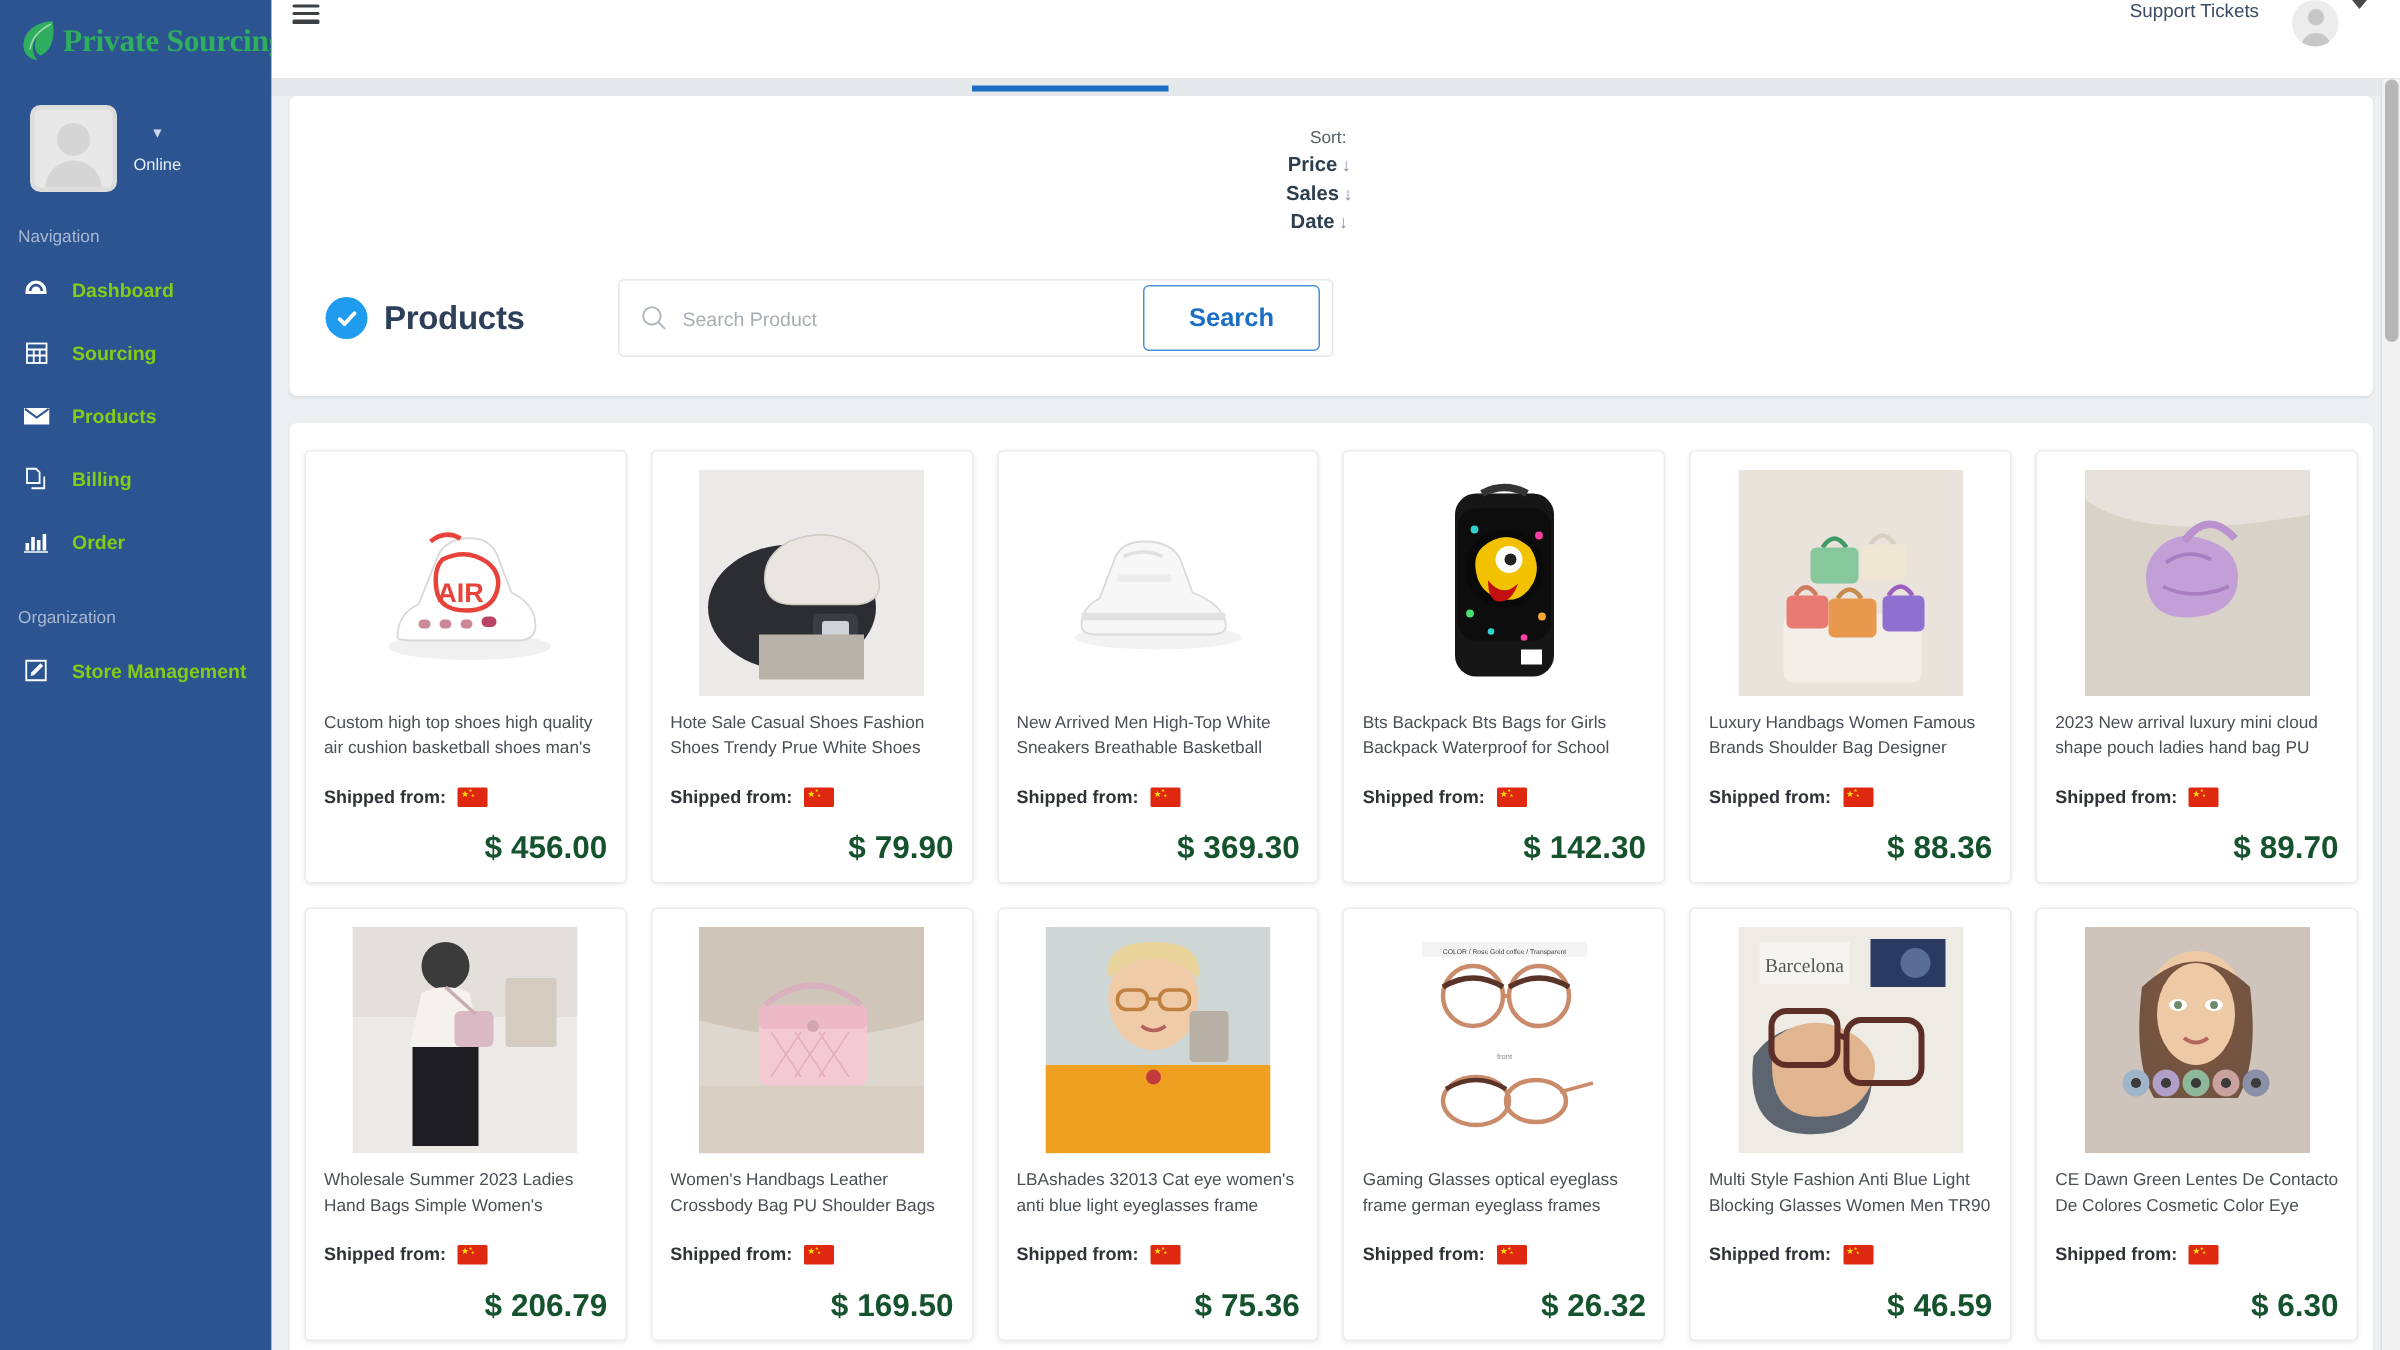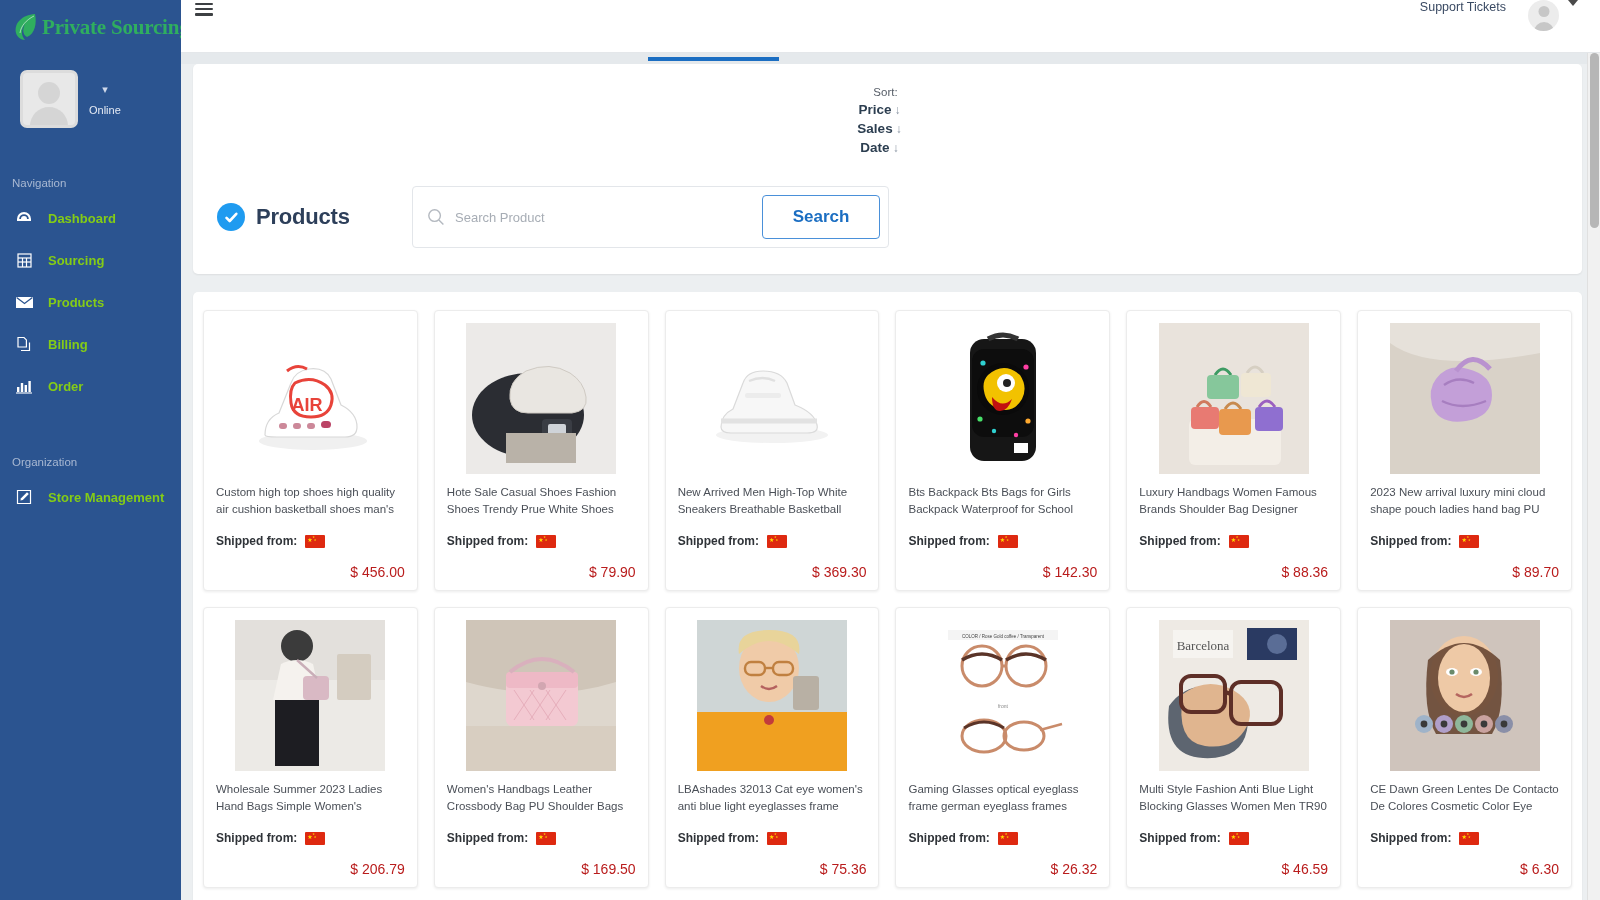--- a/index.html
+++ b/index.html
@@ -63,21 +63,21 @@
     padding-top: 14px;
     display: flex; flex-direction: column;
     align-items: center;
   }
   .chev { color: #cfd8ea; font-size: 11px; line-height: 10px; }
   .online-txt {
     margin-top: 10px;
     font-size: 11px; color: #e6ebf5;
   }
   .nav-heading {
-    margin: 49px 0 8px 12px;
+    margin: 24px 0 8px 12px;
     font-size: 11.5px;
     color: #a8b8d2;
   }
   .nav-item {
     height: 42px;
     display: flex; align-items: center;
     padding-left: 12px;
     cursor: pointer;
   }
   .nav-ico {
@@ -189,21 +189,21 @@
     display: flex; align-items: center; justify-content: center;
     flex: 0 0 28px;
   }
   .check-circle svg { display: block; }
   .products-word {
     font-size: 22px; font-weight: bold; color: #2d3f5a;
     letter-spacing: -0.2px;
   }
   .search-box {
     flex: 0 0 477px;
-    height: 62px;
+    height: 52px;
     border: 1px solid #e3e6ea;
     border-radius: 4px;
     display: flex; align-items: center;
     padding: 0 8px 0 14px;
     background: #fff;
   }
   .mag { flex: 0 0 20px; margin-right: 8px; }
   .mag svg { display: block; }
   .search-input {
     flex: 1 1 auto;
@@ -272,22 +272,22 @@
   .flag-cn .s2 {
     position: absolute; left: 7px; top: 1px;
     color: #ffde00; font-size: 3px; line-height: 3px;
   }
   .flag-cn .s3 {
     position: absolute; left: 8.5px; top: 4px;
     color: #ffde00; font-size: 3px; line-height: 3px;
   }
   .price {
     text-align: right;
-    font-size: 14px; font-weight: normal;
-    color: #b91c1c;
+    font-size: 21px; font-weight: bold;
+    color: #14532d;
     margin-top: auto;
   }
 
   
   #vscroll {
     position: absolute; right: 0; top: 53px;
     width: 13px; height: 847px;
     background: #f1f1f1;
     border-left: 1px solid #e0e0e0;
   }

